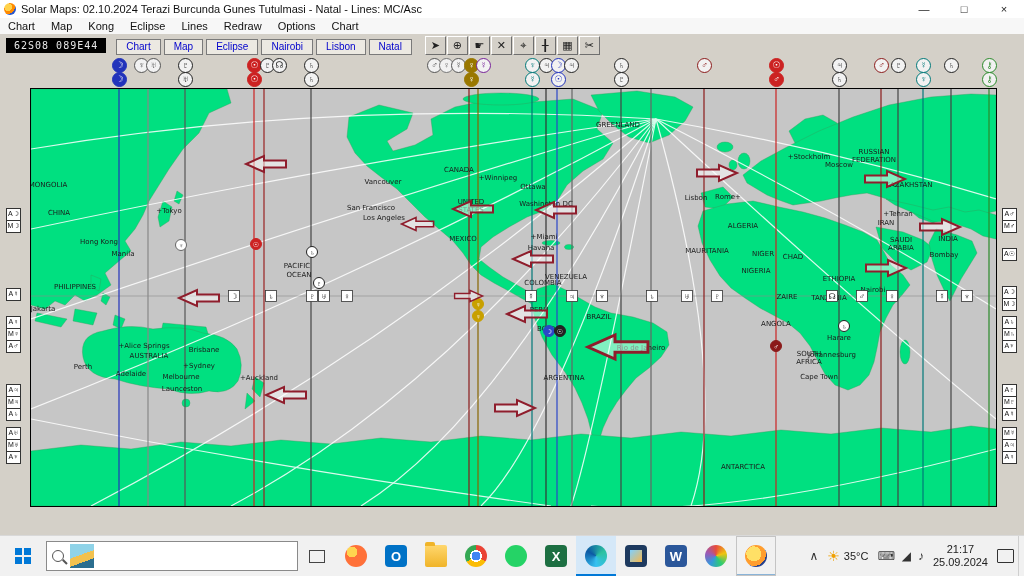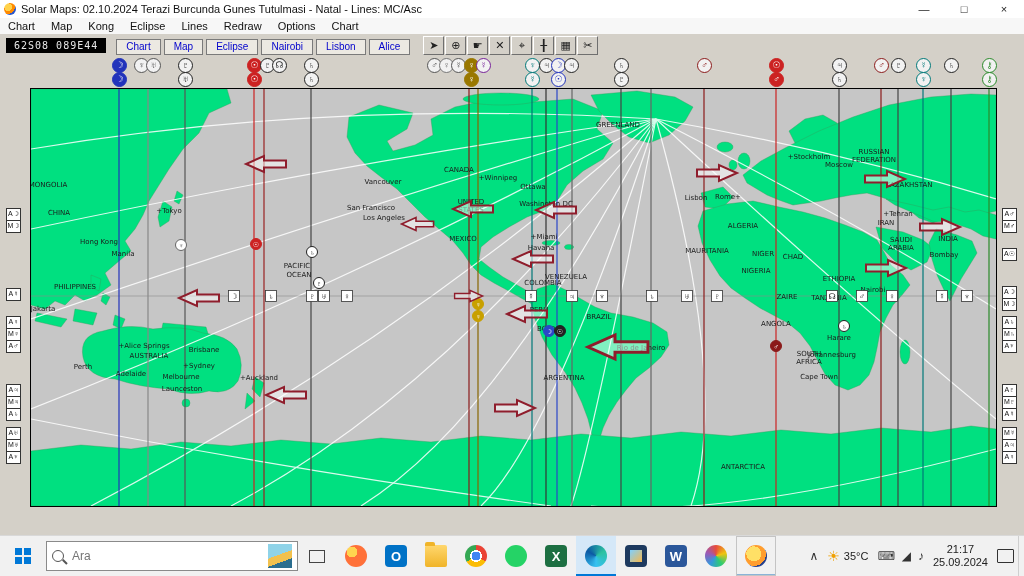--- a/index.html
+++ b/index.html
@@ -103,21 +103,21 @@
     <span class="menu-item">Kong</span>
     <span class="menu-item">Eclipse</span>
     <span class="menu-item">Lines</span>
     <span class="menu-item">Redraw</span>
     <span class="menu-item">Options</span>
     <span class="menu-item">Chart</span>
   </div>
 
 <div id="toolbar">
   <span id="readout">62S08 089E44</span>
-  <span id="tb-buttons"><button class="tb-btn">Chart</button><button class="tb-btn">Map</button><button class="tb-btn">Eclipse</button><button class="tb-btn">Nairobi</button><button class="tb-btn">Lisbon</button><button class="tb-btn">Alice</button></span>
+  <span id="tb-buttons"><button class="tb-btn">Chart</button><button class="tb-btn">Map</button><button class="tb-btn">Eclipse</button><button class="tb-btn">Nairobi</button><button class="tb-btn">Lisbon</button><button class="tb-btn">Natal</button></span>
   <span id="tb-icons">
       <span class="tool-ic">➤</span>
       <span class="tool-ic">⊕</span>
       <span class="tool-ic">☛</span>
       <span class="tool-ic">✕</span>
       <span class="tool-ic">⌖</span>
       <span class="tool-ic">╂</span>
       <span class="tool-ic">▦</span>
       <span class="tool-ic">✂</span>
     </span>
@@ -424,21 +424,20 @@
   <div id="start">
     <span class="winlogo">
         <i></i>
         <i></i>
         <i></i>
         <i></i>
       </span>
   </div>
   <div id="searchbox">
     <span class="mag"></span>
-    <input id="search-input" placeholder="Ara" style="">
     <span class="sthumb"></span>
   </div>
   <div id="taskview">
     <span class="tv"></span>
   </div>
   <div id="apps" style="display:flex;">
       <div class="app">
         <div class="ic firefox"></div>
       </div>
       <div class="app">

